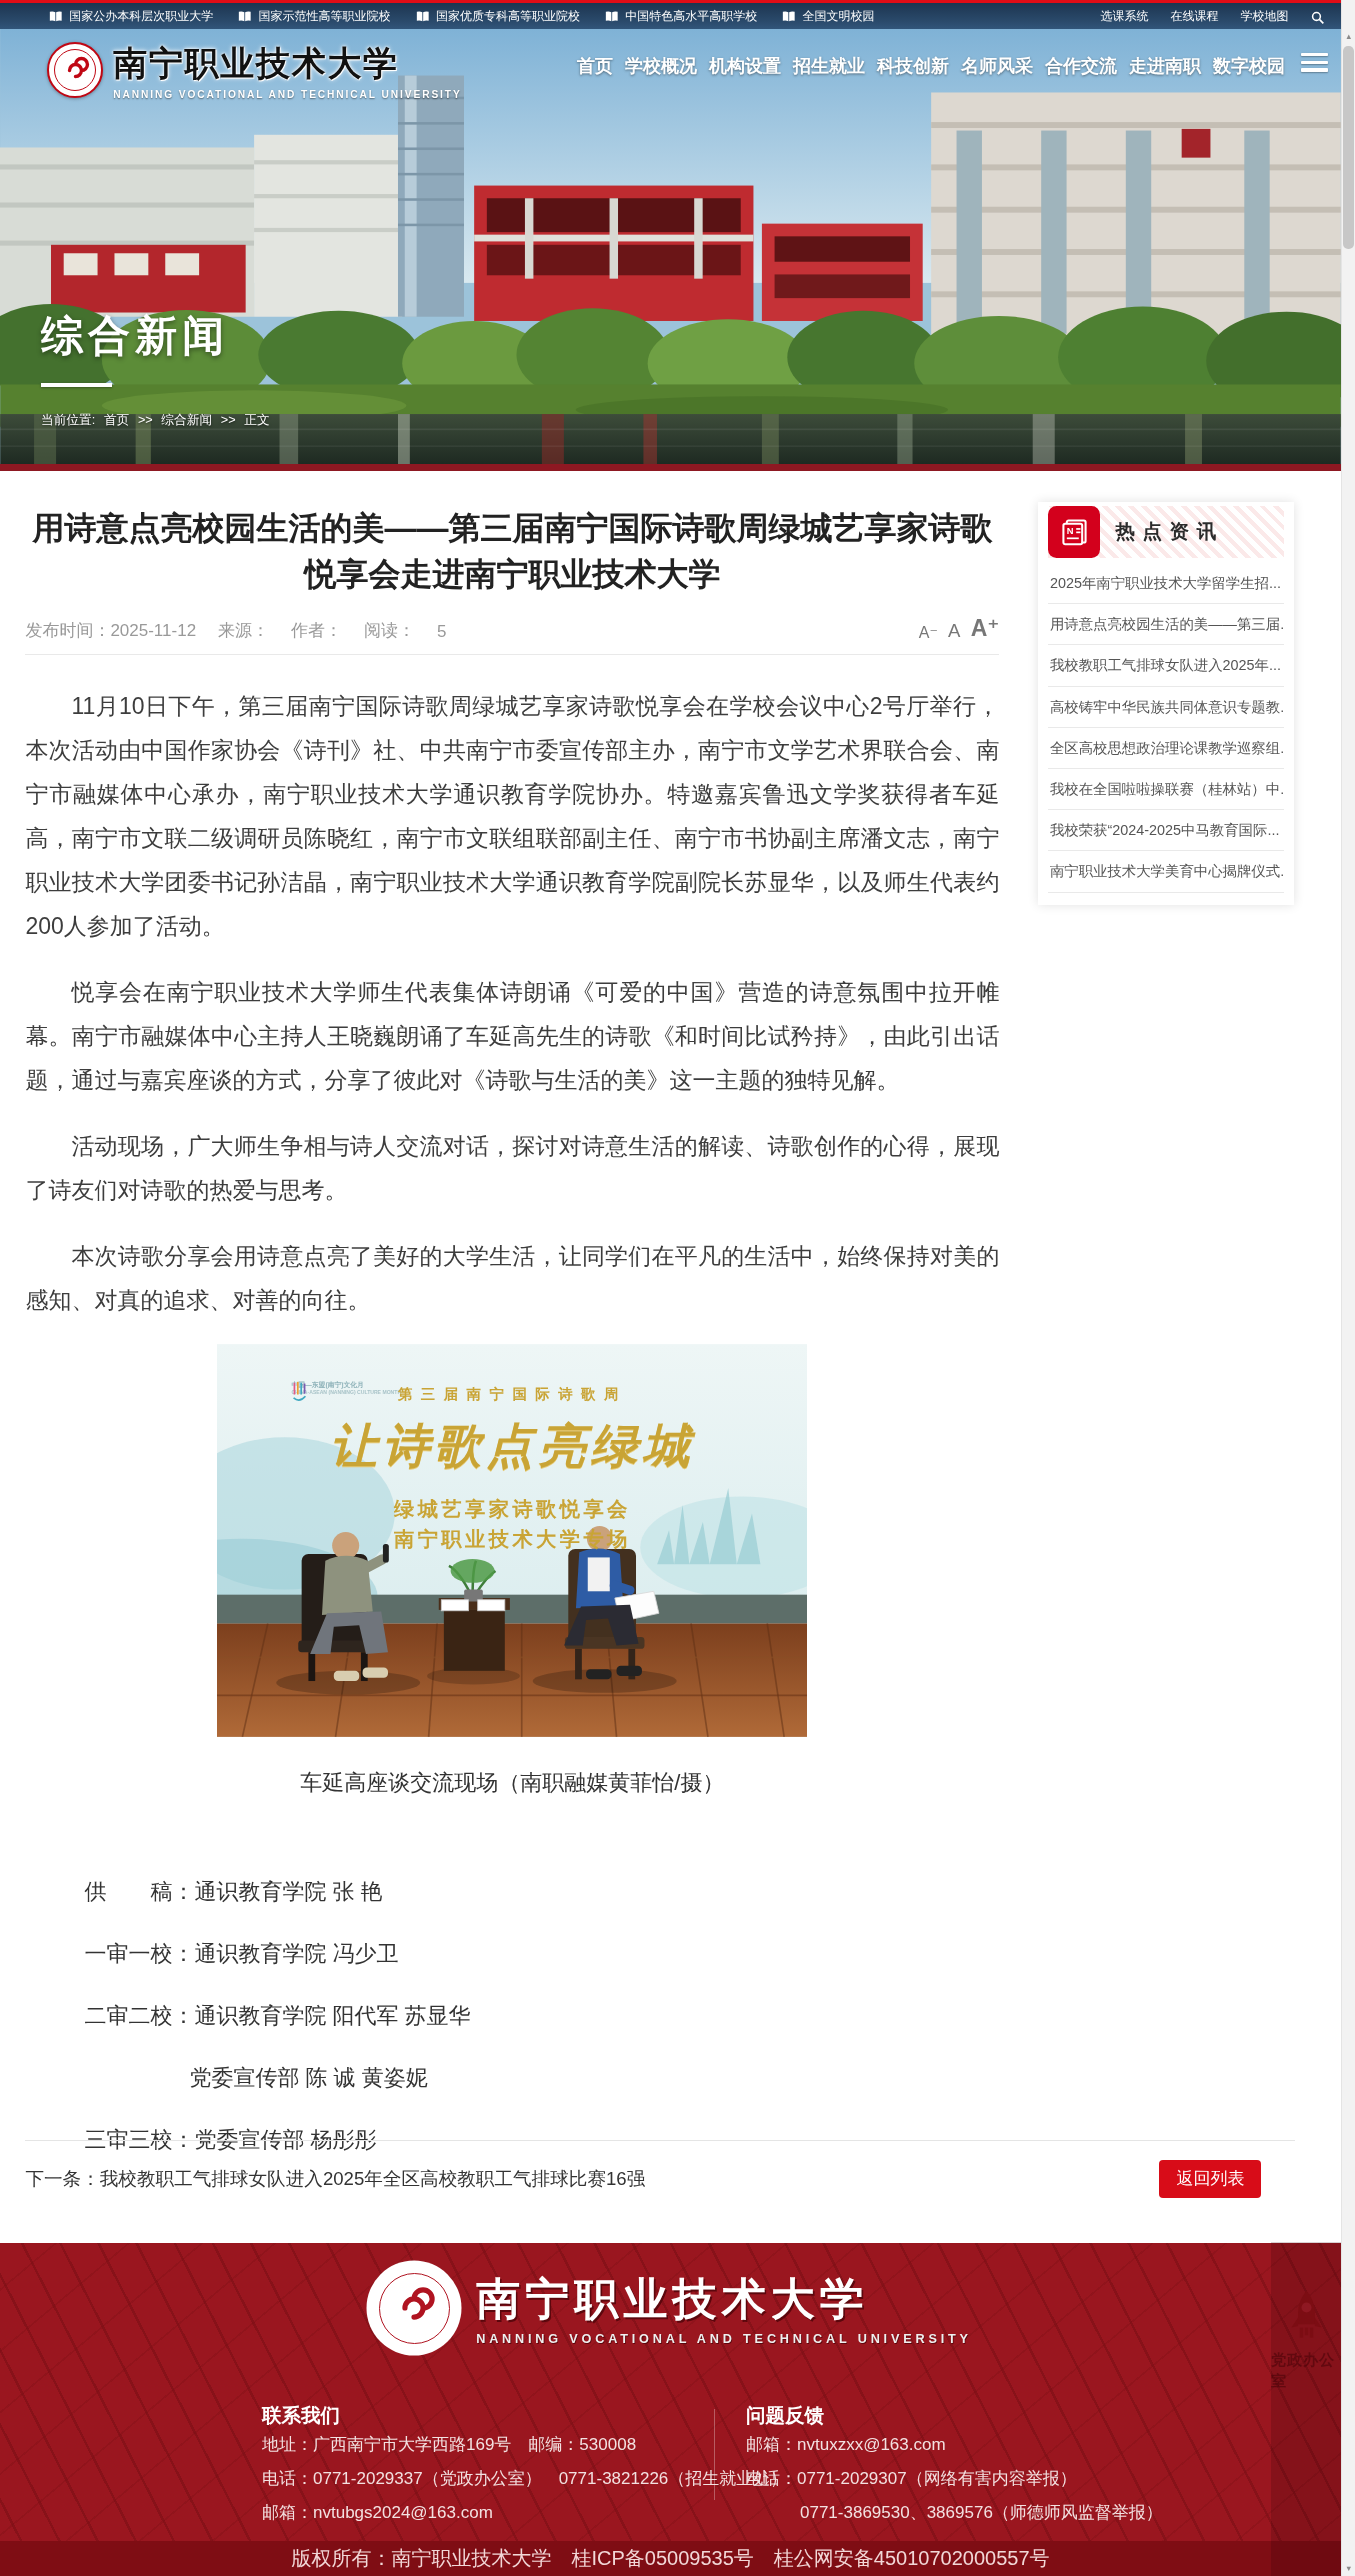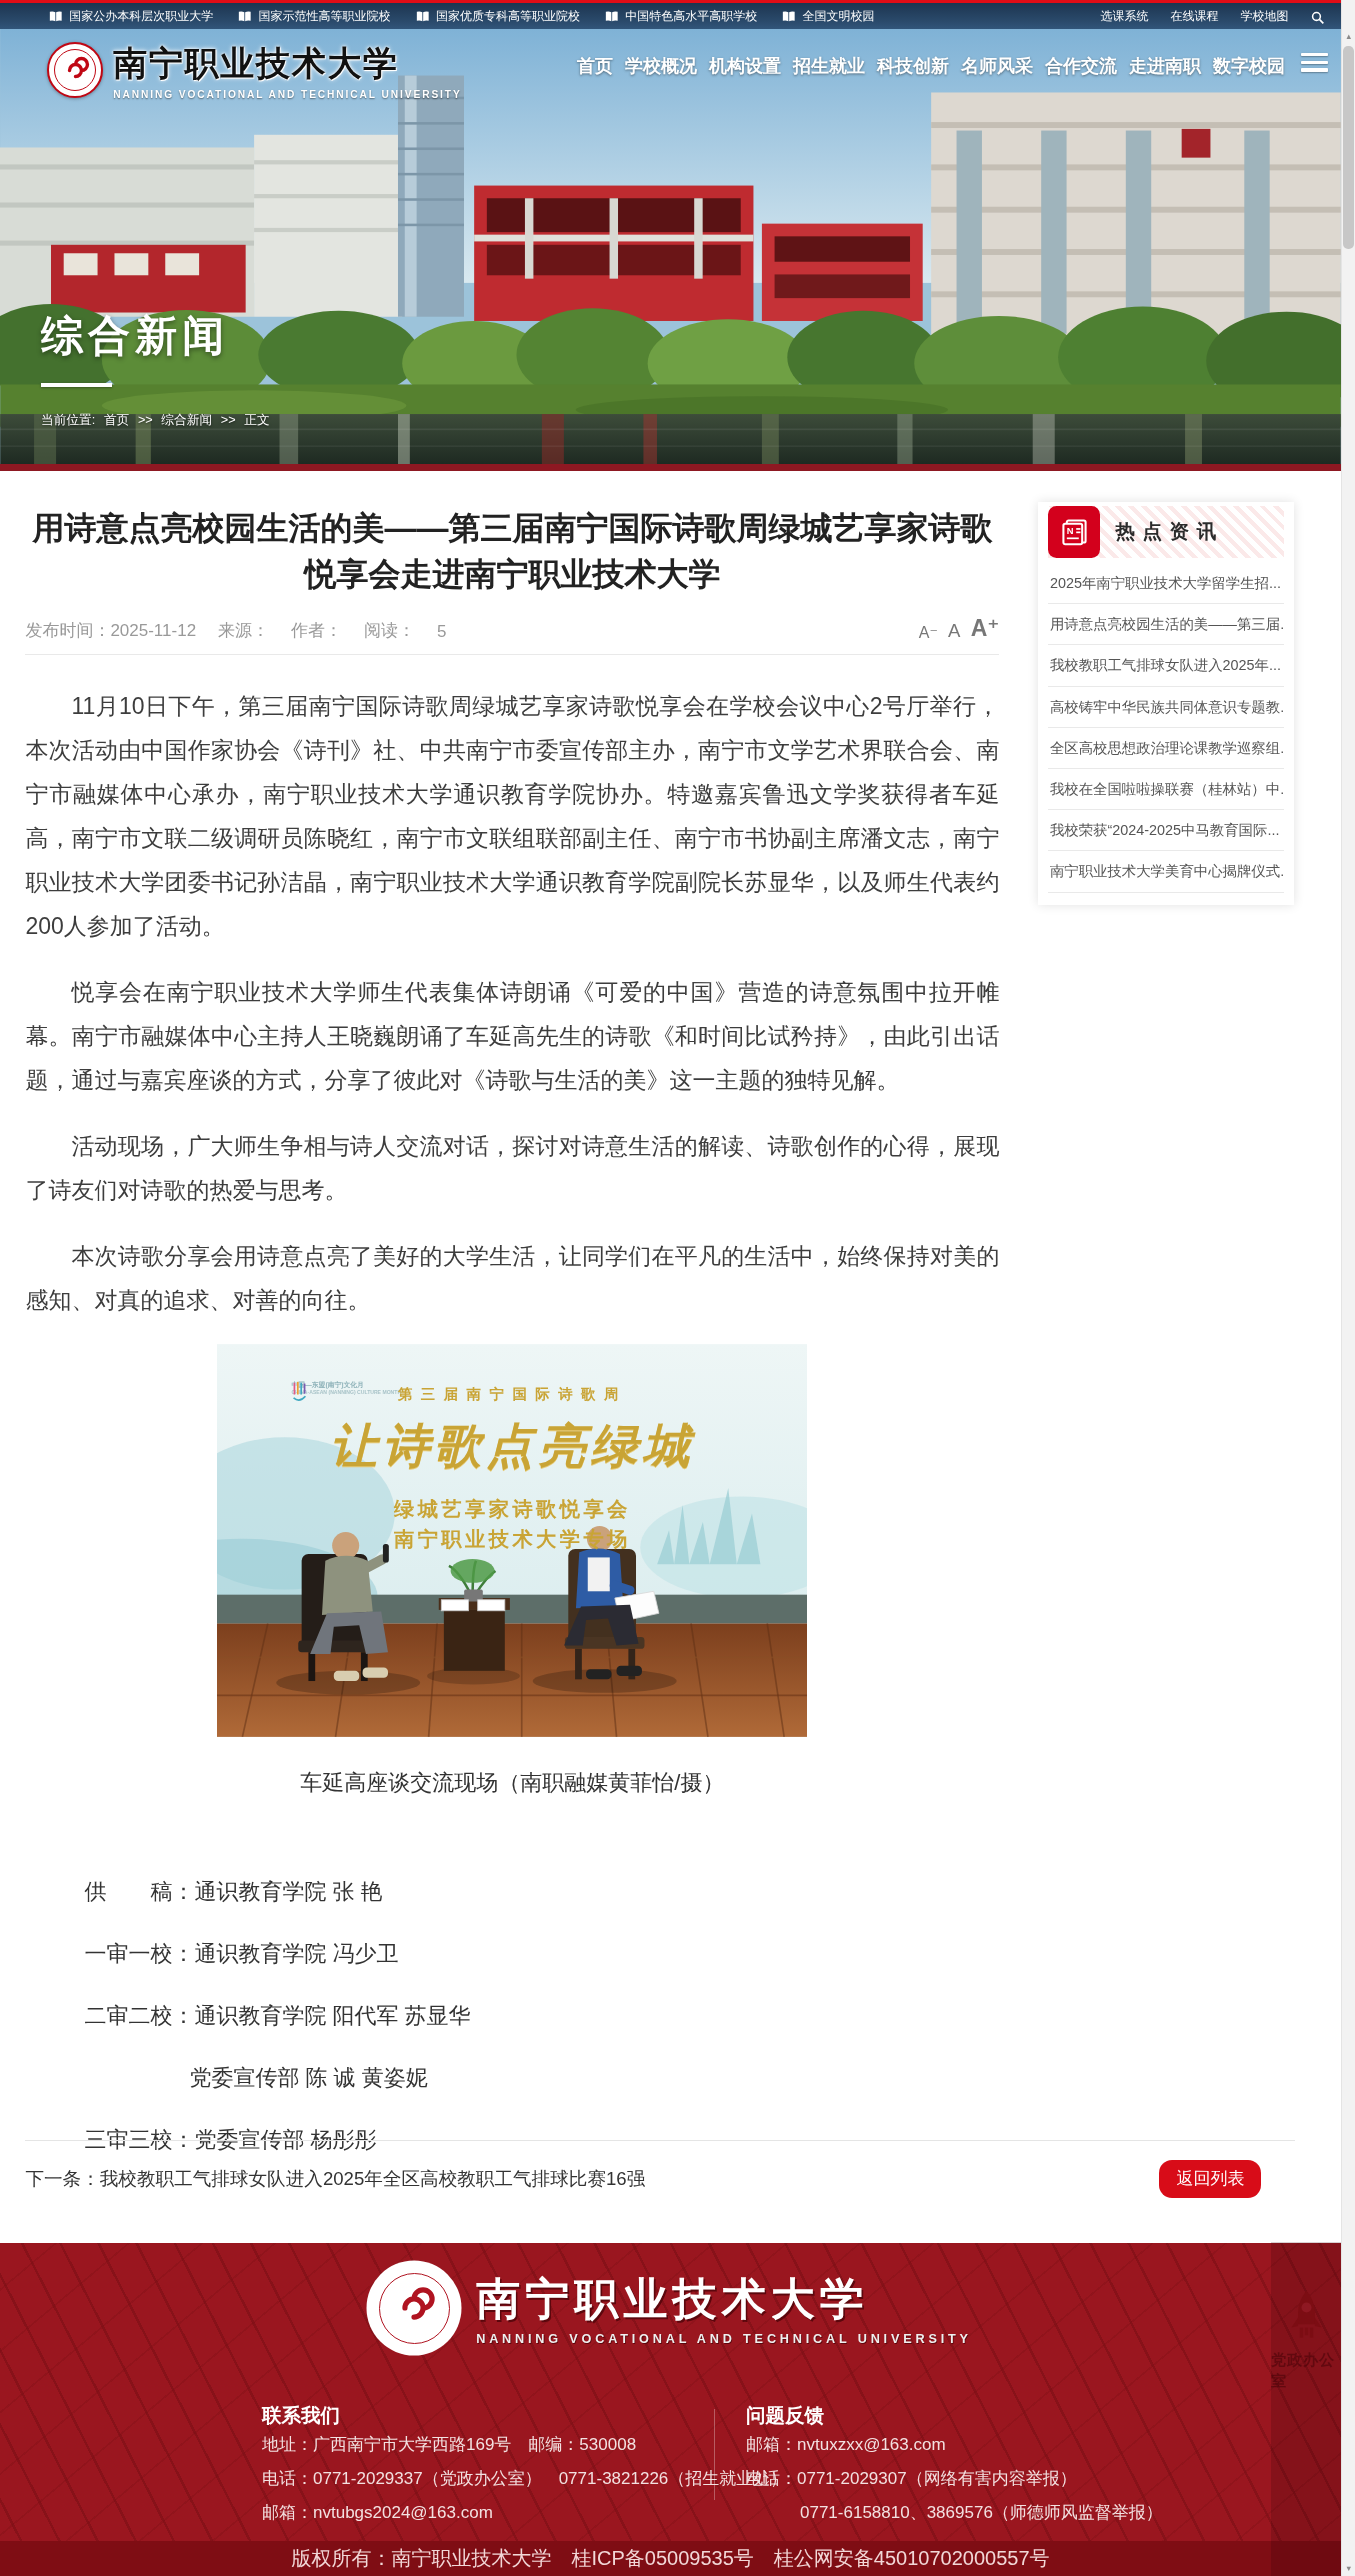--- a/index.html
+++ b/index.html
@@ -57,21 +57,21 @@
   .ph-sub2{top:181px;font-size:20.3px;letter-spacing:3.4px}
   .ph-logo{position:absolute;left:74px;top:37px;width:127px;color:#8fb3ba;font-size:6.8px;line-height:7.6px;font-weight:700;text-align:left}
   .caption{margin-top:30.5px;text-align:center;font-size:22px;color:#333}
   .credits{margin-top:81px;padding-left:59px}
   .credit{font-size:22px;color:#333;height:62px;line-height:25.4px}
   .credit-label{display:inline-block;min-width:105px;white-space:pre}
   .bottom-divider{position:absolute;left:25.4px;top:1669px;width:1270px;border-top:0.8px solid #e5e5e5}
   .prev-row{position:absolute;left:25.4px;top:1689px;width:1270px;display:flex;align-items:center}
   .prev-row .txt{font-size:18.6px;color:#333}
   .prev-row .txt a{color:#333;text-decoration:none;cursor:pointer}
-  .back-btn{margin-left:auto;margin-right:34px;background:#d80c18;color:#fff;font-size:17px;border:none;border-radius:13px;padding:7.6px 17px;cursor:pointer}
+  .back-btn{margin-left:auto;margin-right:34px;background:#d80c18;color:#fff;font-size:17px;border:none;border-radius:4px;padding:7.6px 17px;cursor:pointer}
 
   
   .sidebar{position:absolute;right:47px;top:31px;width:256px;background:#fff;box-shadow:0 0 10.2px rgba(0,0,0,.12);padding:4.2px 10.2px 12px}
   .side-head{position:relative;height:52px;background:repeating-linear-gradient(45deg,#fbe9e9 0 4.2px,#ffffff 4.2px 9.3px);display:flex;align-items:center}
   .side-ic{width:52px;height:52px;background:#d3001c;border-radius:8.5px;display:flex;align-items:center;justify-content:center;flex:0 0 52px}
   .side-title{margin-left:15.2px;font-size:19.5px;font-weight:700;color:#2b2b2b;letter-spacing:7.6px}
   .side-list{margin-top:5.1px}
   .side-item{font-size:14.4px;color:#555;padding:11px 1.7px 10.2px;border-bottom:0.8px solid #e9e9e9;white-space:nowrap;overflow:hidden;cursor:pointer}
 
   
@@ -486,21 +486,21 @@
       <div class="f-col f-col1">
         <h3>联系我们</h3>
         <p>地址：广西南宁市大学西路169号　邮编：530008</p>
         <p>电话：0771-2029337（党政办公室）　0771-3821226（招生就业处）</p>
         <p>邮箱：nvtubgs2024@163.com</p>
       </div>
       <div class="f-col f-col2">
         <h3>问题反馈</h3>
         <p>邮箱：nvtuxzxx@163.com</p>
         <p>电话：0771-2029307（网络有害内容举报）</p>
-        <p style="padding-left:54px">0771-6158810、3869576（师德师风监督举报）</p>
+        <p style="padding-left:54px">0771-3869530、3869576（师德师风监督举报）</p>
       </div>
     </div>
     <div class="f-vline"></div>
     <div class="copyright">
       <span>版权所有：南宁职业技术大学　桂ICP备05009535号　桂公网安备45010702000557号</span>
     </div>
   </div>
 </div>
 
 <div class="backtop">

